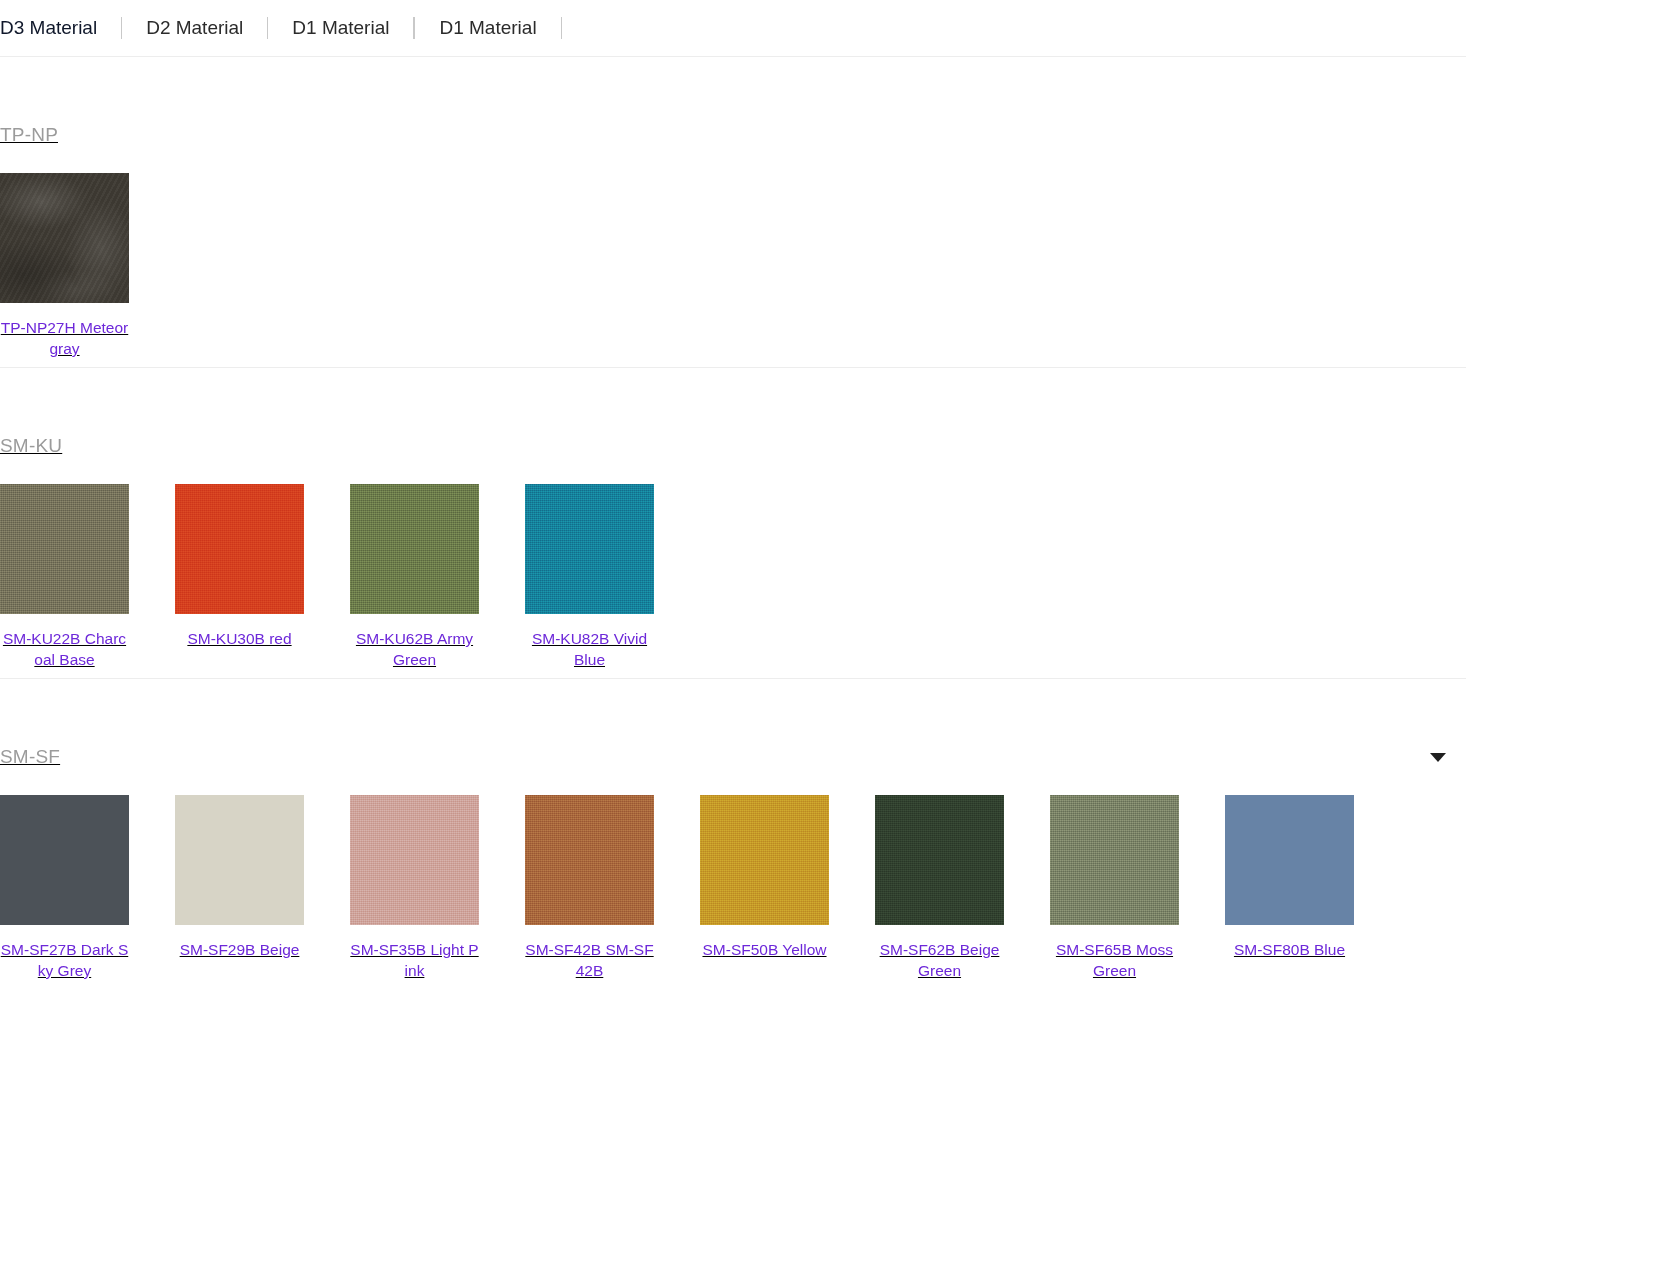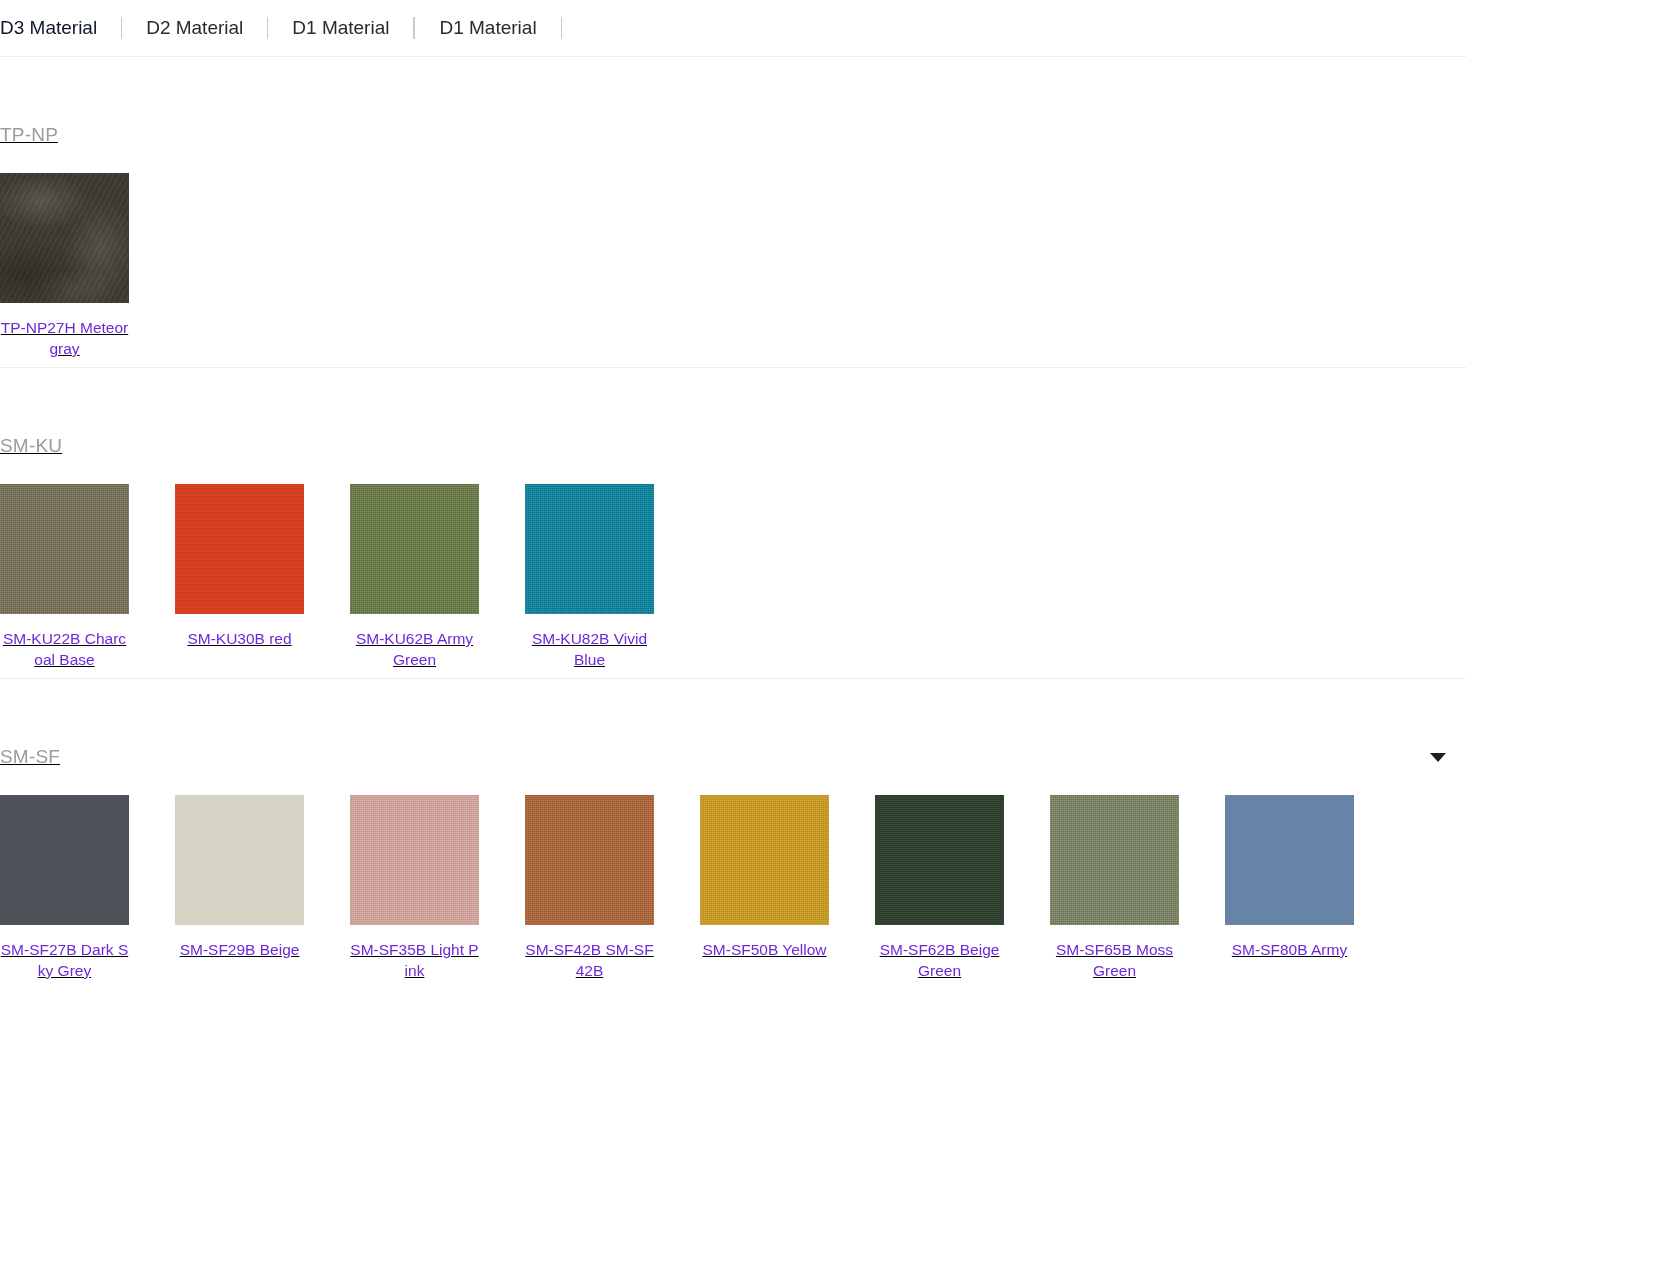--- a/index.html
+++ b/index.html
@@ -201,19 +201,19 @@
           <div class="swatch-cell">
             <div class="swatch-chip weave" style="background: rgb(49, 65, 47);"></div>
             <div class="swatch-label">SM-SF62B Beige Green</div>
           </div>
           <div class="swatch-cell">
             <div class="swatch-chip weave" style="background: rgb(123, 131, 103);"></div>
             <div class="swatch-label">SM-SF65B Moss Green</div>
           </div>
           <div class="swatch-cell">
             <div class="swatch-chip weave-coarse" style="background: rgb(103, 131, 166);"></div>
-            <div class="swatch-label">SM-SF80B Army</div>
+            <div class="swatch-label">SM-SF80B Blue</div>
           </div>
         </div>
       </div>
     </div>
 
 </div>
 
 </body></html>

